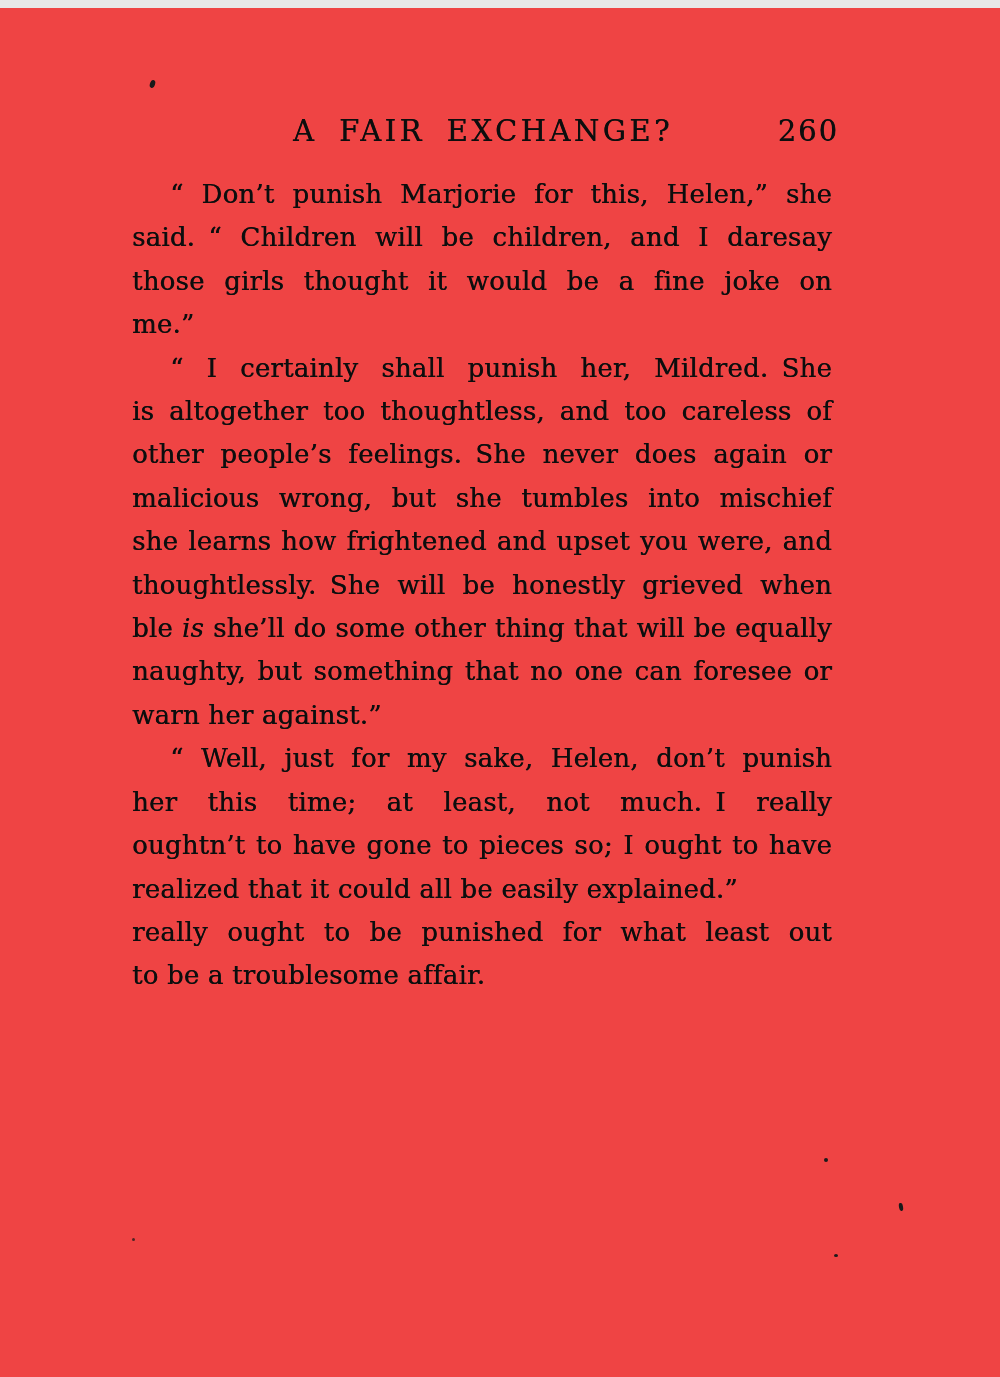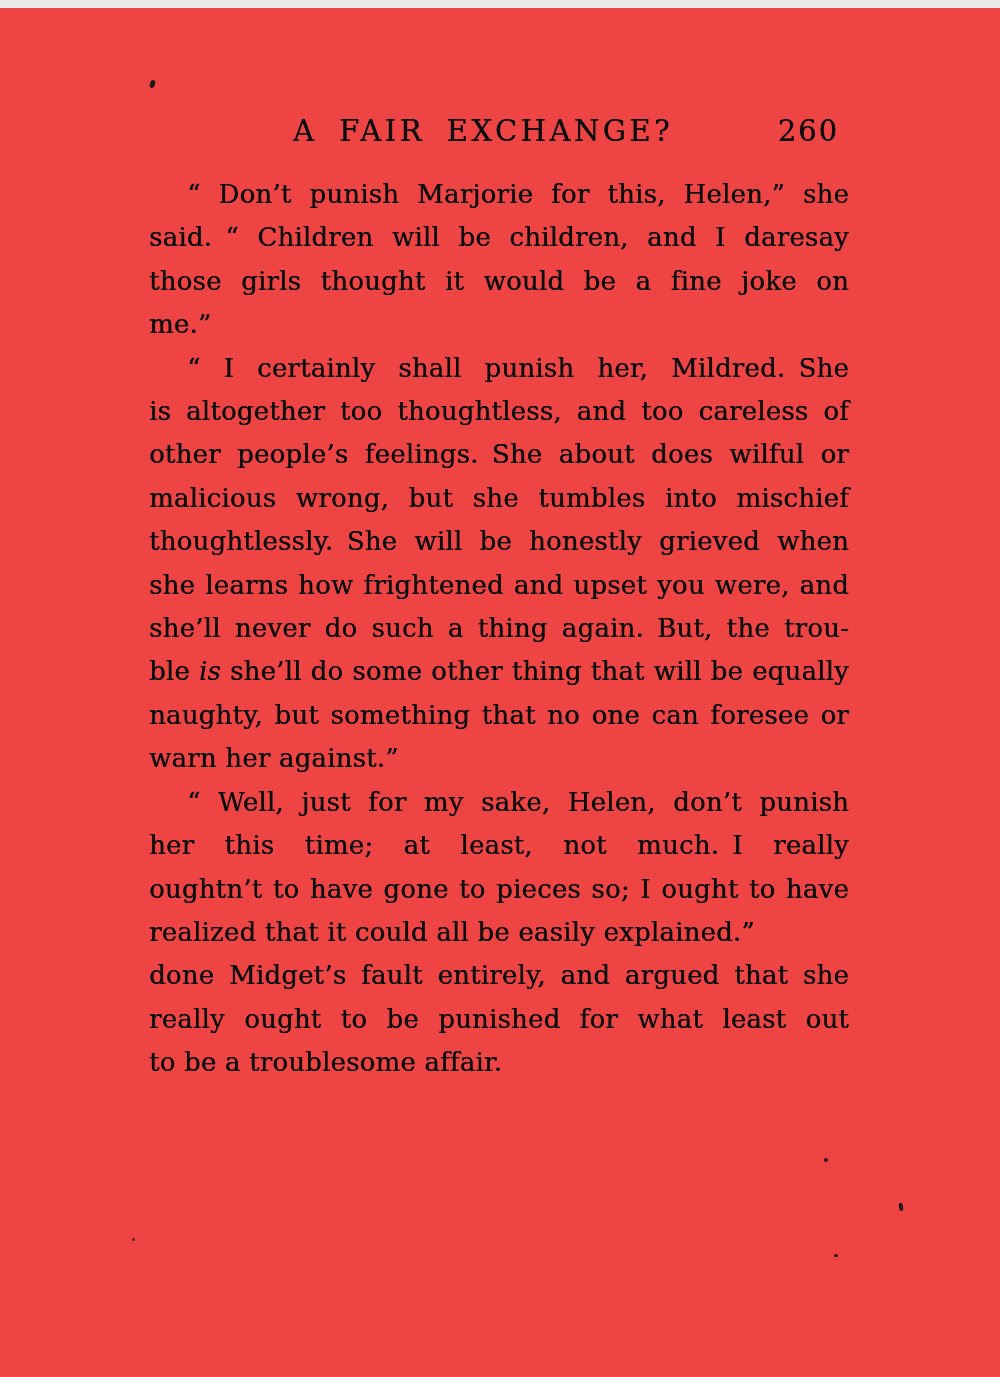--- a/index.html
+++ b/index.html
@@ -36,21 +36,21 @@
   }
   .page-number {
     position: absolute;
     right: -6px;
     top: 0;
     font-size: 29px;
     letter-spacing: 2px;
   }
   .text-block {
     position: absolute;
-    left: 149px;
+    left: 132px;
     top: 165px;
     width: 700px;
   }
   .para {
     margin: 0;
     padding: 0;
   }
   .line {
     line-height: 43.4px;
     font-size: 26px;
@@ -91,37 +91,35 @@
   <div class="text-block">
       <div class="para">
         <div class="line indent">“ Don’t punish Marjorie for this, Helen,” she</div>
         <div class="line">said. “ Children will be children, and I daresay</div>
         <div class="line">those girls thought it would be a fine joke on</div>
         <div class="line last">me.”</div>
       </div>
       <div class="para">
         <div class="line indent">“ I certainly shall punish her, Mildred. She</div>
         <div class="line">is altogether too thoughtless, and too careless of</div>
-        <div class="line">other people’s feelings. She about does wilful or</div>
+        <div class="line">other people’s feelings. She never does again or</div>
         <div class="line">malicious wrong, but she tumbles into mischief</div>
+        <div class="line">she learns how frightened and upset you were, and</div>
         <div class="line">thoughtlessly. She will be honestly grieved when</div>
-        <div class="line">she learns how frightened and upset you were, and</div>
-        <div class="line">she’ll never do such a thing again. But, the trou-</div>
         <div class="line">ble <em>is</em> she’ll do some other thing that will be equally</div>
         <div class="line">naughty, but something that no one can foresee or</div>
         <div class="line last">warn her against.”</div>
       </div>
       <div class="para">
         <div class="line indent">“ Well, just for my sake, Helen, don’t punish</div>
         <div class="line">her this time; at least, not much. I really</div>
         <div class="line">oughtn’t to have gone to pieces so; I ought to have</div>
         <div class="line last">realized that it could all be easily explained.”</div>
       </div>
       <div class="para">
-        <div class="line">done Midget’s fault entirely, and argued that she</div>
         <div class="line">really ought to be punished for what least out</div>
         <div class="line last">to be a troublesome affair.</div>
       </div>
     </div>
 
   <span class="speck s1"></span>
   <span class="speck s2"></span>
   <span class="speck s3"></span>
   <span class="speck s4"></span>
   <span class="speck s5"></span>

